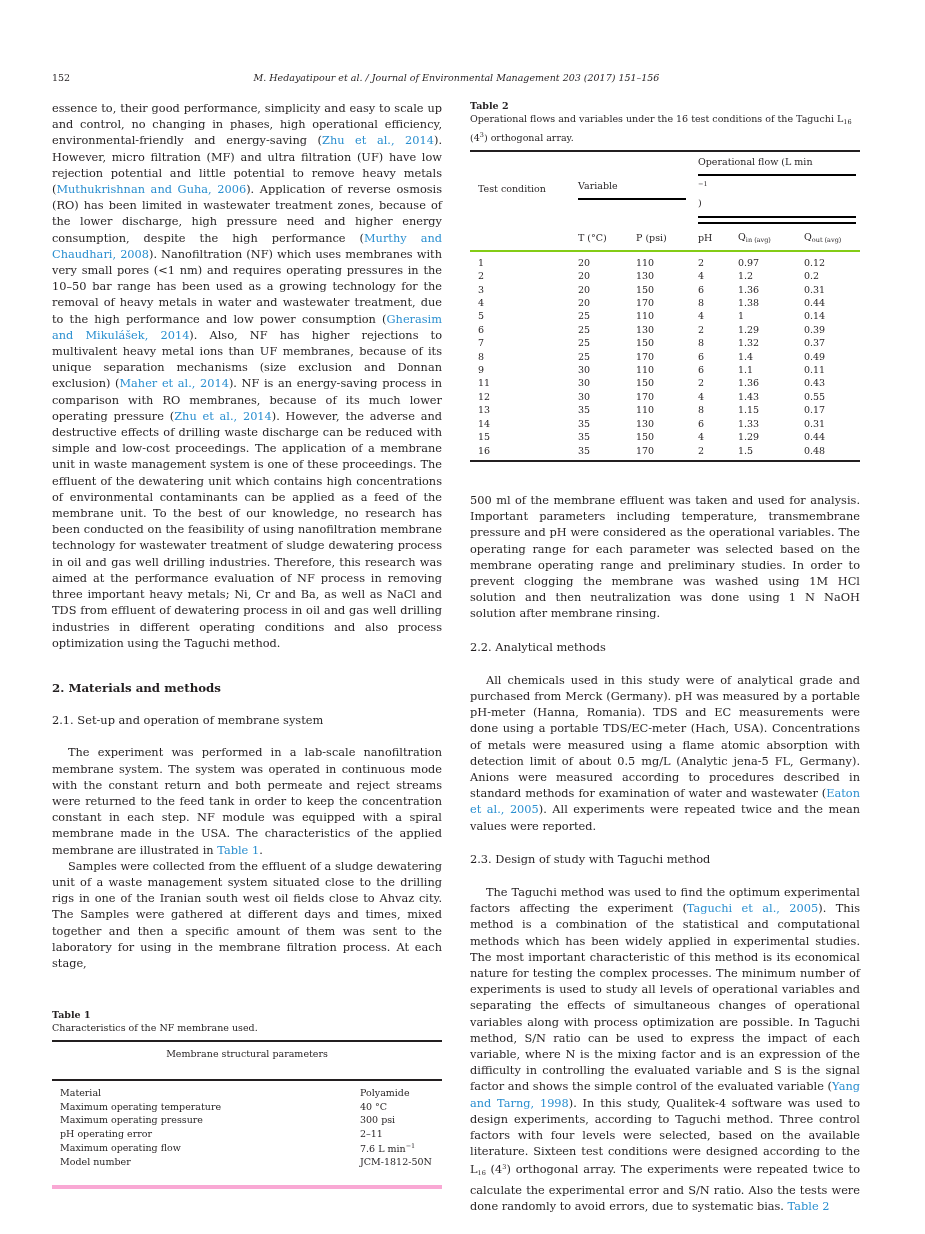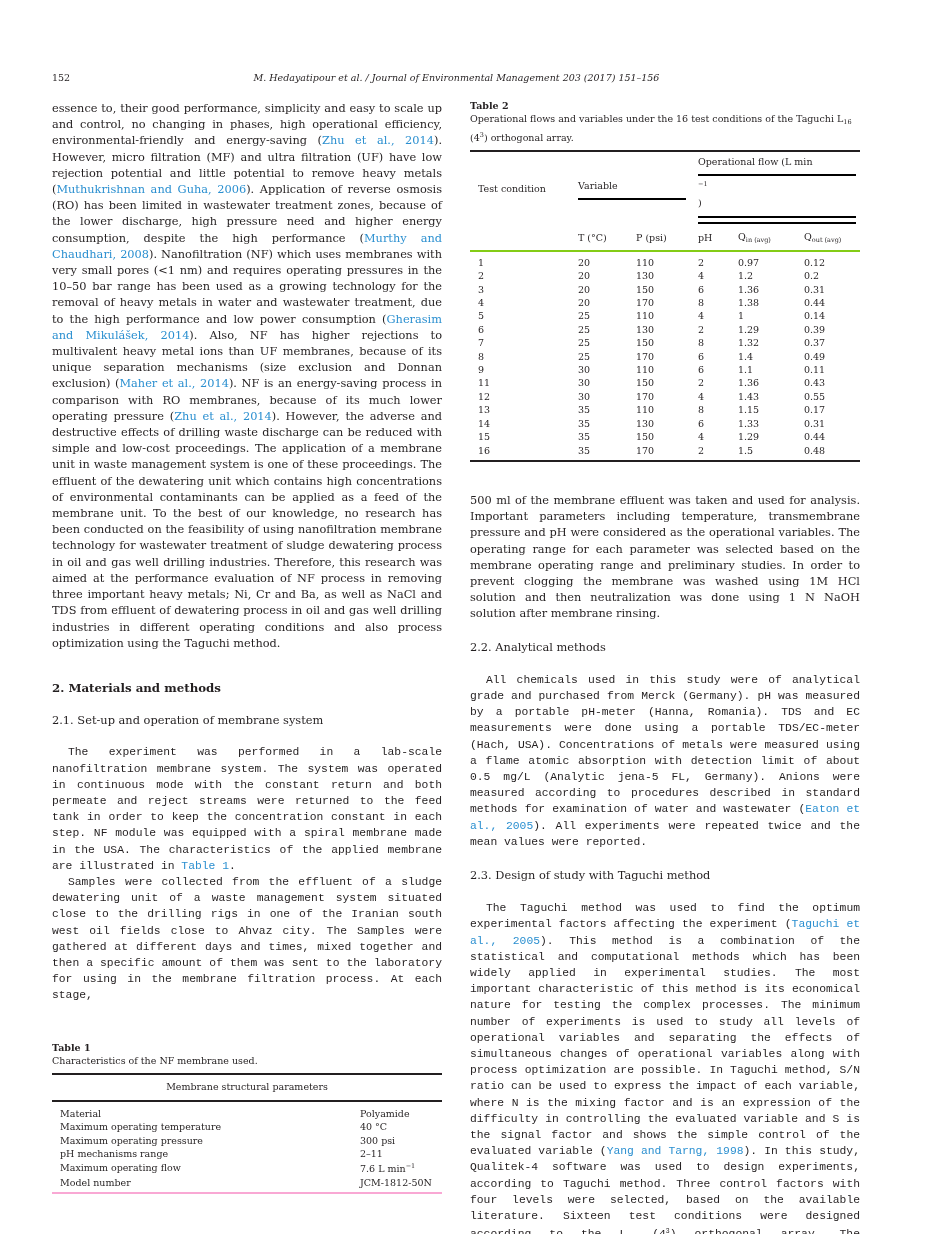--- a/index.html
+++ b/index.html
@@ -18,21 +18,21 @@
   .running-head .journal {
     position: absolute; left: 0; right: 0; top: 0; text-align: center; font-style: italic;
   }
   .col {
     position: absolute; width: 390px;
     font-size: 11.35px; line-height: 16.2px;
   }
   .col.left { left: 52px; top: 100px; }
   .col.right { left: 470px; top: 100px; }
   p.body { text-align: justify; }
-  p.indent { text-indent: 16px; font-family: Liberation Mono, monospace; }
+  p.indent { text-indent: 16px; }
   a.cite { color: #2a8fd0; text-decoration: none; }
   h2.section {
     font-size: 11.8px; font-weight: bold; margin: 0;
   }
   h3.subsection {
     font-size: 11.4px; font-weight: normal;
   }
   .tbl-label { font-size: 9.5px; font-weight: bold; line-height: 12px; }
   .tbl-caption { font-size: 9.5px; line-height: 13px; }
   table { border-collapse: collapse; width: 100%; font-size: 9.5px; }
@@ -42,24 +42,24 @@
   .t2 th { font-weight: normal; text-align: left; padding: 2px 4px 2px 8px; white-space: nowrap; }
   .t2 th.grp span { display: block; border-bottom: 2px solid #000000; padding-bottom: 4px; }
   .t2 thead tr.sub th { border-bottom: 2px solid #84cc16; padding-top: 3px; }
   .t2 td { padding: 0 4px 0 8px; line-height: 13.4px; }
   .t2 tbody tr:first-child td { padding-top: 4px; }
   .t2 tbody tr:last-child td { border-bottom: 2px solid #231f20; padding-bottom: 3px; }
   sub.s { font-size: 6.5px; vertical-align: -2px; }
   sup.s { font-size: 6.5px; vertical-align: 4px; }
   
   .t1 { margin-top: 6px; }
-  .t1 th { font-weight: normal; text-align: center; border-top: 2px solid #231f20; border-bottom: 2px solid #231f20; padding: 4px 0 5px; }
+  .t1 th { font-weight: normal; text-align: center; border-top: 2px solid #231f20; border-bottom: 2px solid #231f20; padding: 4px 0 17px; }
   .t1 td { padding: 0 8px; line-height: 13.4px; }
   .t1 tbody tr:first-child td { padding-top: 5px; }
-  .t1 tbody tr:last-child td { border-bottom: 2px solid #f9a8d4; padding-bottom: 3px; margin-top: 19px; }
+  .t1 tbody tr:last-child td { border-bottom: 4px solid #f9a8d4; padding-bottom: 16px; margin-top: 19px; }
   .t1 td.val { width: 90px; }
 </style>
 </head>
 <body>
 
 <div class="running-head">
   <span class="page-num">152</span>
   <span class="journal">M. Hedayatipour et al. / Journal of Environmental Management 203 (2017) 151–156</span>
 </div>
 
@@ -88,21 +88,21 @@
           </tr>
           <tr>
             <td>Maximum operating temperature</td>
             <td class="val"><span>40 °C</span></td>
           </tr>
           <tr>
             <td>Maximum operating pressure</td>
             <td class="val"><span>300 psi</span></td>
           </tr>
           <tr>
-            <td>pH mechanisms range</td>
+            <td>pH operating error</td>
             <td class="val"><span>2–11</span></td>
           </tr>
           <tr>
             <td>Maximum operating flow</td>
             <td class="val"><span>7.6 L min</span><sup class="s">−1</sup></td>
           </tr>
           <tr>
             <td>Model number</td>
             <td class="val"><span>JCM-1812-50N</span></td>
           </tr>

